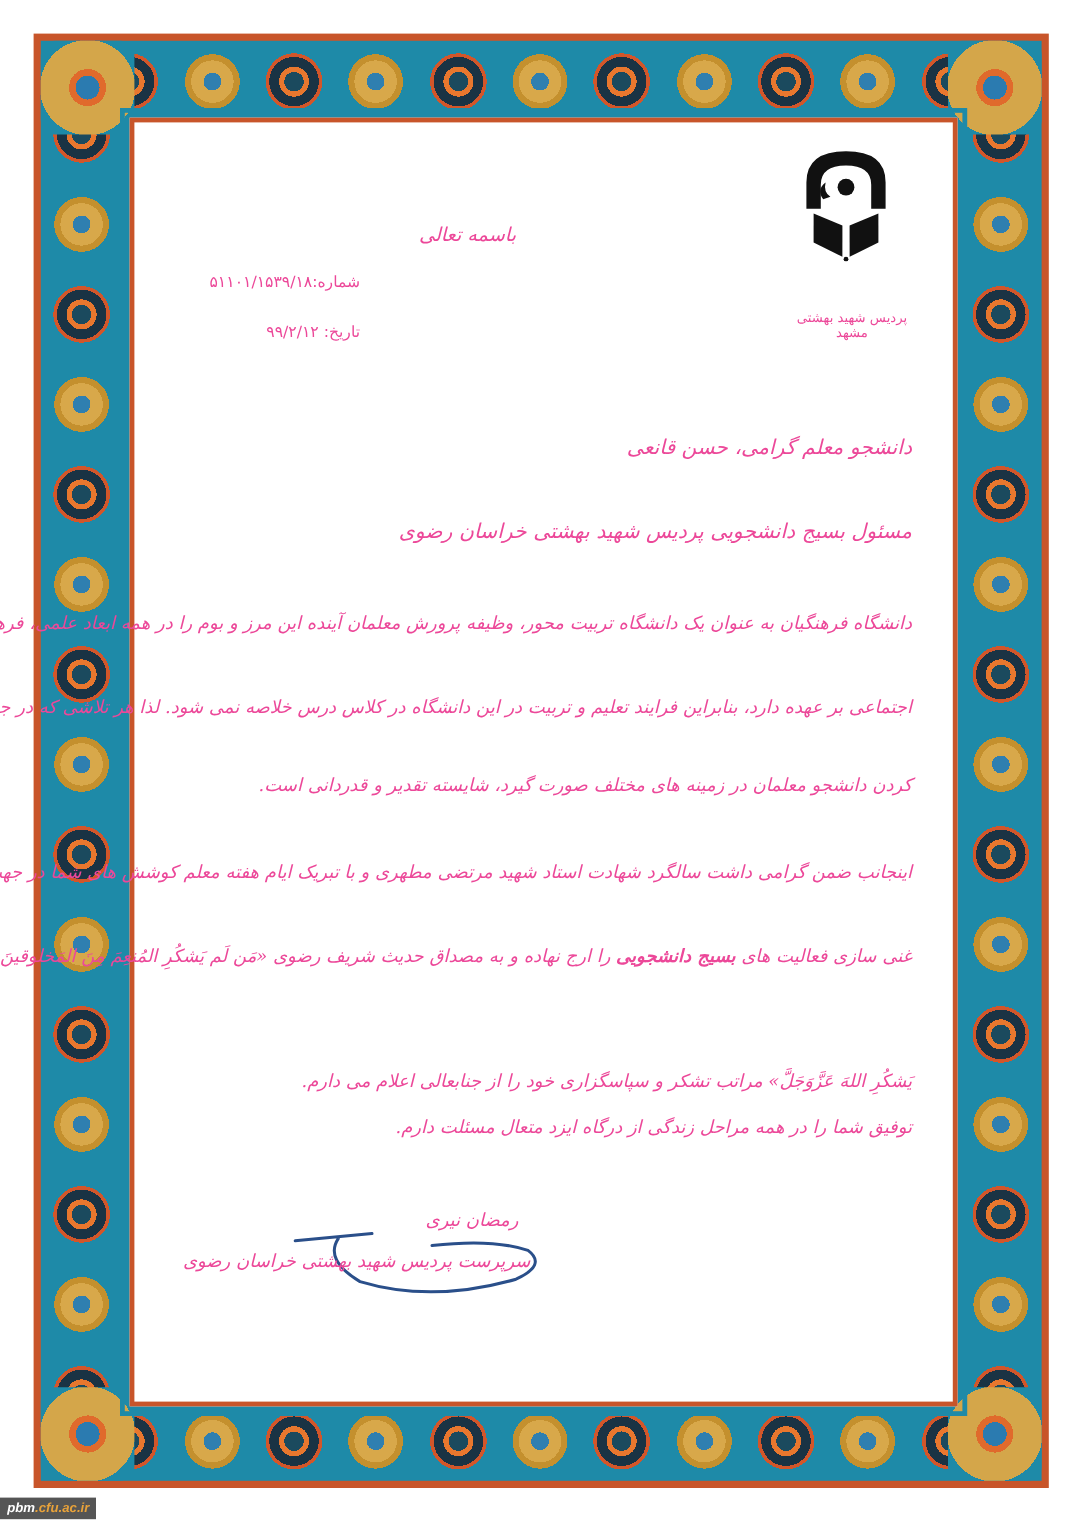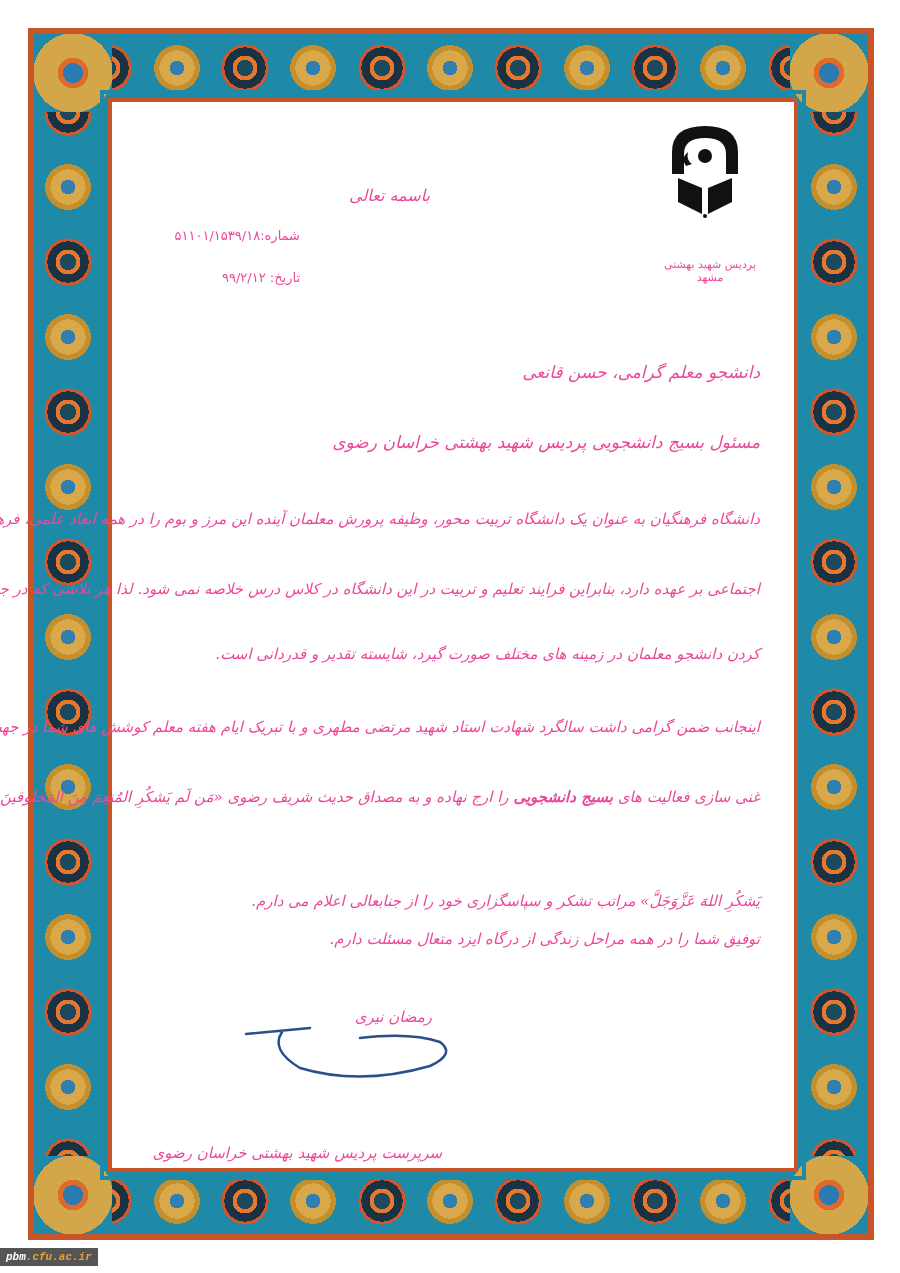--- a/index.html
+++ b/index.html
@@ -61,21 +61,21 @@
 
     .header-text { font-size: 16px; font-style: italic; }
     .meta { font-family: "DejaVu Sans", sans-serif; font-size: 13px; text-align: right; }
 
     .body-line { font-size: 17px; font-style: italic; white-space: nowrap; }
     .bold { font-weight: bold; }
 
     .watermark {
       position: absolute; left: 0; top: 1248px; height: 18px; padding: 0 6px;
       background: #555555; display: flex; align-items: center;
-      font-family: Liberation Mono, monospace; font-size: 11px; font-weight: bold; font-style: italic;
+      font-family: Liberation Sans, sans-serif; font-size: 11px; font-weight: bold; font-style: italic;
     }
     .wm-a { color: #ffffff; }
     .wm-b { color: #e8a23a; }
 
     .signature { position: absolute; left: 240px; top: 1010px; width: 240px; height: 80px; }
   </style>
 </head>
 <body>
 
 <div class="frame">
@@ -183,18 +183,18 @@
   <span>را ارج نهاده و به مصداق حدیث شریف رضوی «مَن لَم یَشکُرِ المُنعِمَ مِنَ المَخلوقینَ لَم</span>
 </div>
 <div class="rtl body-line" style="right:140px; top:892px; font-size:15px;">یَشکُرِ اللهَ عَزَّوَجَلَّ» مراتب تشکر و سپاسگزاری خود را از جنابعالی اعلام می دارم.</div>
 
 <div class="rtl body-line" style="right:140px; top:930px; font-size:15px;">توفیق شما را در همه مراحل زندگی از درگاه ایزد متعال مسئلت دارم.</div>
 
 <div class="rtl body-line" style="right:468px; top:1008px; font-size:15px;">رمضان نیری</div>
 <svg class="signature" viewBox="0 0 240 80">
   <path d="M6 24 L70 18 M42 22 Q30 40 60 58 Q120 76 190 56 Q216 44 200 32 Q170 22 120 28" fill="none" stroke="#2a4f8a" stroke-width="2.5" stroke-linecap="round"></path>
 </svg>
-<div class="rtl body-line" style="right:458px; top:1144px; font-size:15px;">سرپرست پردیس شهید بهشتی خراسان رضوی</div>
+<div class="rtl body-line" style="right:458px; top:1042px; font-size:15px;">سرپرست پردیس شهید بهشتی خراسان رضوی</div>
 
 <div class="watermark">
   <span class="wm-a">pbm</span>
     <span class="wm-b">.cfu.ac.ir</span>
 </div>
 
 </body></html>

